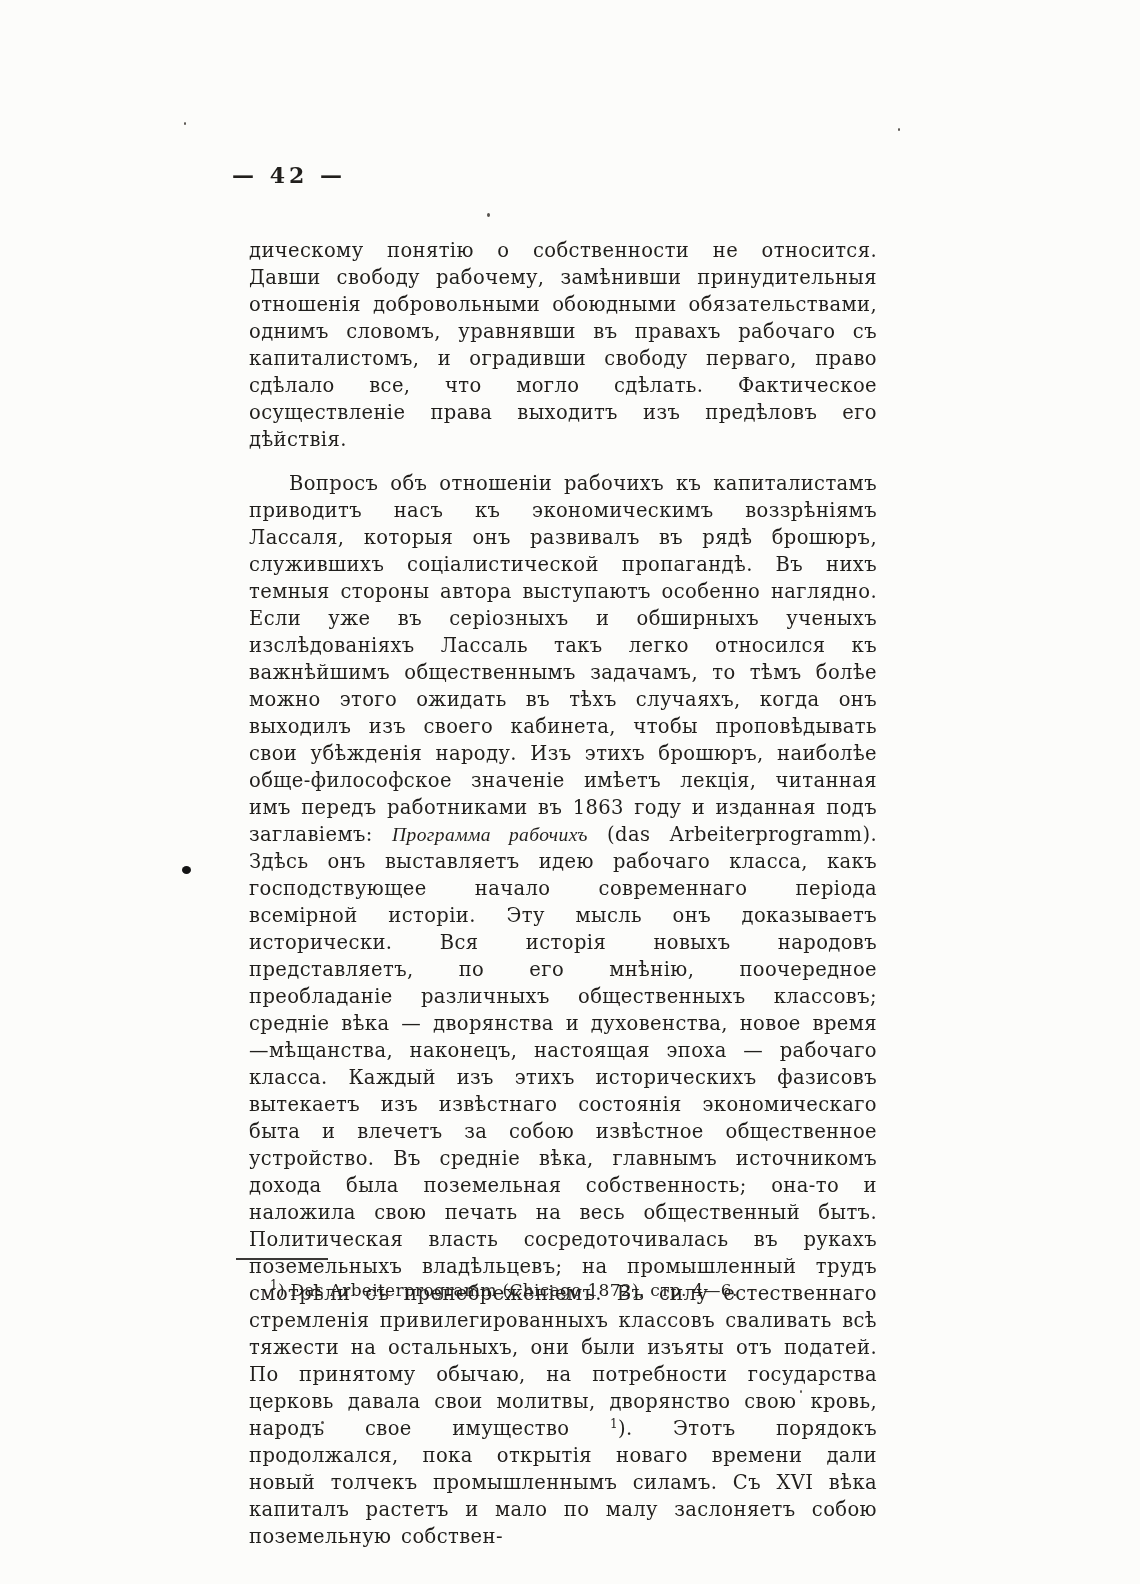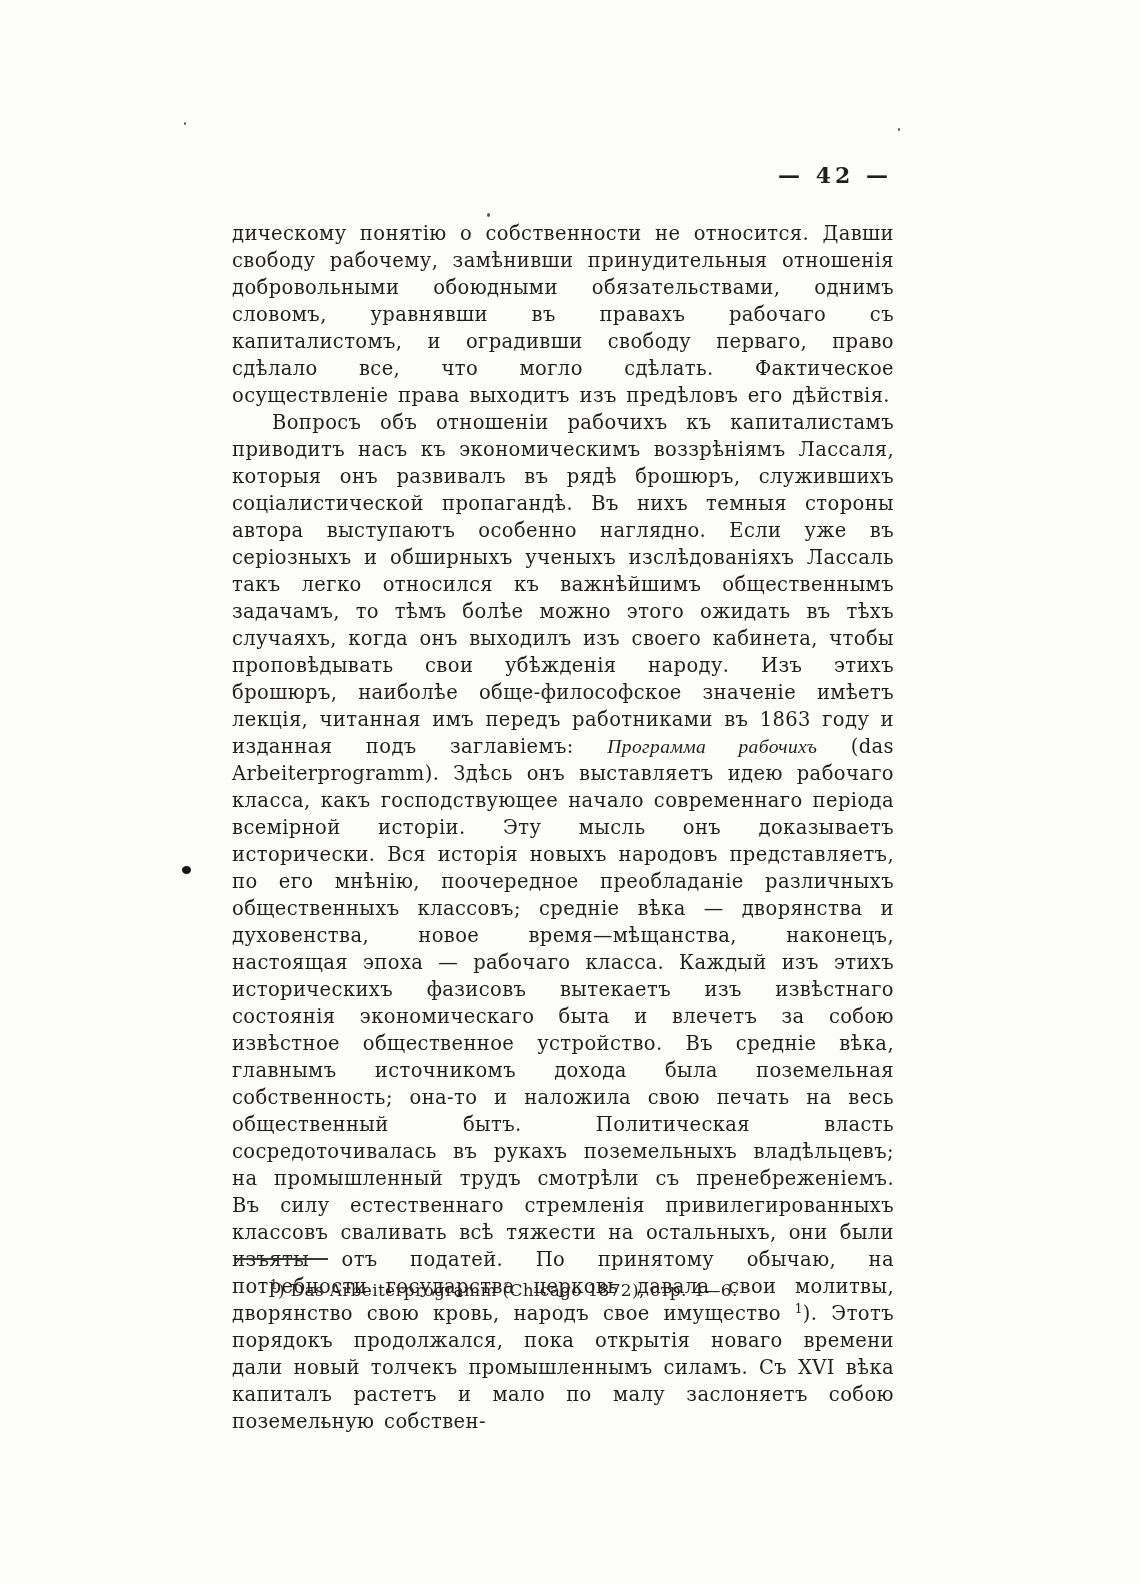--- a/index.html
+++ b/index.html
@@ -15,38 +15,38 @@
     background: #fcfcfa;
     overflow: hidden;
     font-family: "DejaVu Serif", "Liberation Serif", serif;
     color: #211f1c;
   }
   .page-number {
     position: absolute;
     left: 232px;
     top: 162px;
     width: 660px;
-    text-align: right;
+    text-align: left;
     font-size: 22px;
     font-weight: bold;
     letter-spacing: 4px;
   }
   .text-block {
     position: absolute;
     left: 232px;
     top: 220px;
     width: 662px;
     font-size: 19.5px;
     line-height: 27px;
     text-align: justify;
     letter-spacing: 0.4px;
     word-spacing: 3px;
   }
   .para {
-    margin: 0;
+    margin: 17px;
     padding: 0;
   }
   .para.indent {
     text-indent: 40px;
   }
   .italic {
     font-style: italic;
     font-family: Liberation Serif, serif;
   }
   sup.fn-mark {

